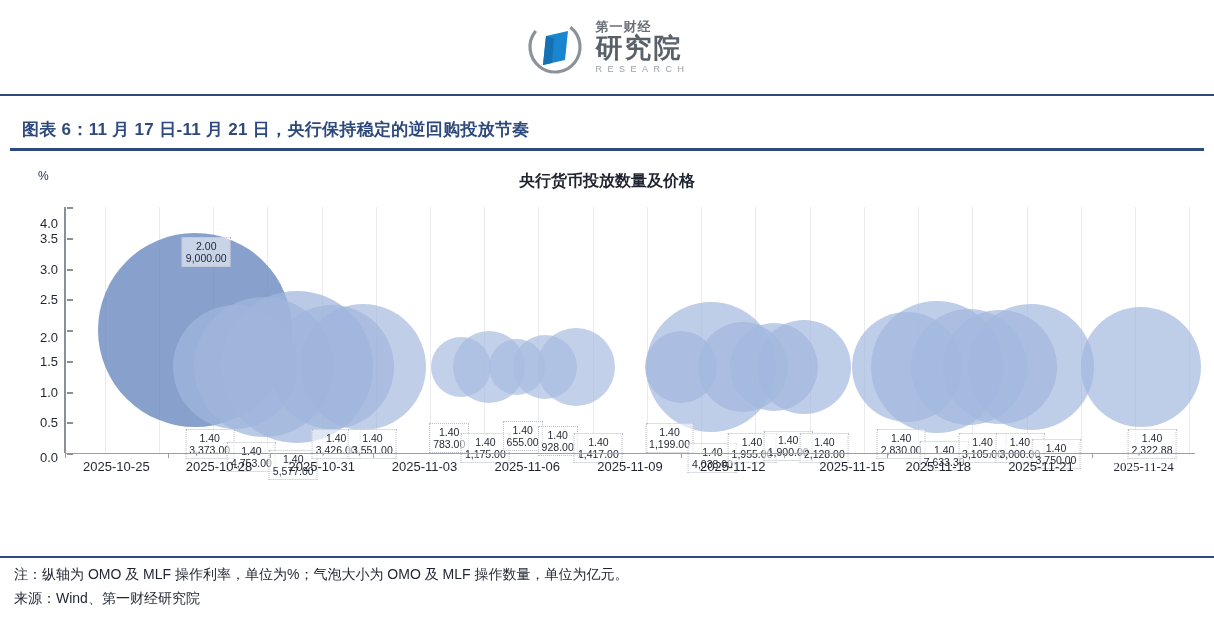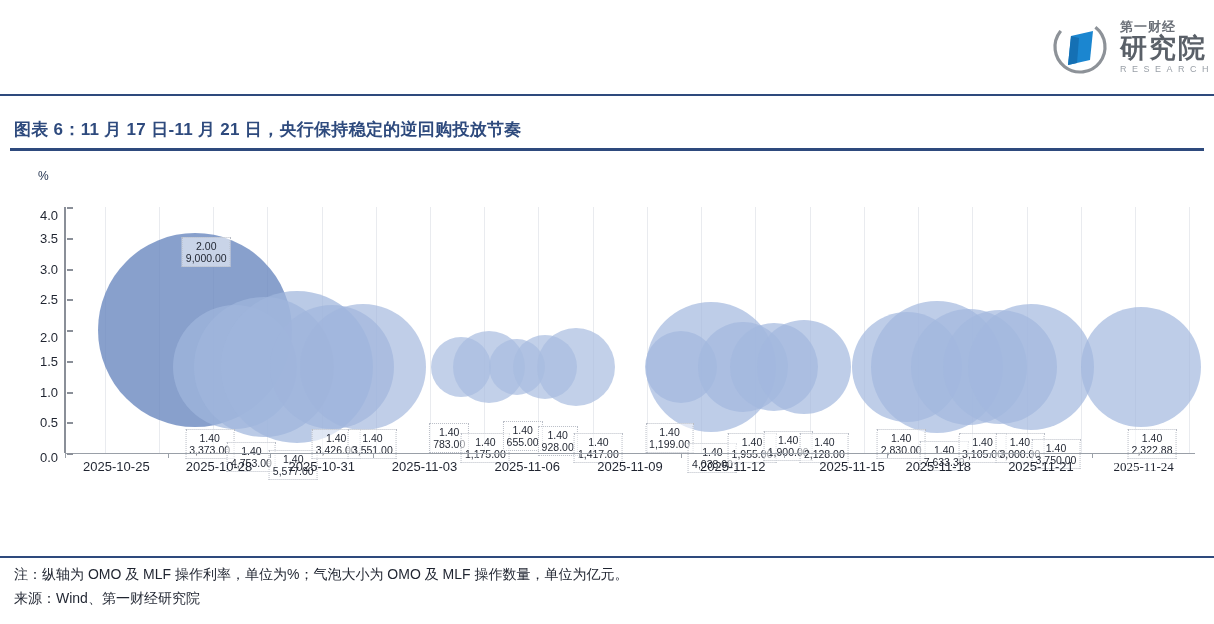--- a/index.html
+++ b/index.html
@@ -7,36 +7,36 @@
     width:1214px;height:624px;
     background:#ffffff;
     font-family:"Liberation Sans","DejaVu Sans",sans-serif;
     color:#1f2430;
     overflow:hidden;
     position:relative;
   }
   
   #header{
     position:absolute;left:0;top:0;width:1214px;height:94px;
-    display:flex;align-items:center;justify-content:flex-end;
+    display:flex;align-items:center;justify-content:center;
   }
   #logo{display:flex;align-items:center;gap:9px;}
   #logo-mark{position:relative;width:62px;height:62px;}
   #logo-text{display:flex;flex-direction:column;line-height:1;}
   #logo-top{font-size:13px;color:#6b7078;letter-spacing:1px;font-weight:bold;}
   #logo-mid{font-size:27px;color:#5a6068;letter-spacing:2px;font-weight:bold;margin-top:2px;}
   #logo-bot{font-size:9px;color:#9aa0a8;letter-spacing:5.5px;margin-top:3px;}
   #header-rule{
     position:absolute;left:0;top:94px;width:1214px;height:2px;background:#2e4a7d;
   }
   
   #fig-title-wrap{position:absolute;left:0;top:118px;width:1214px;}
   #fig-title{
     font-size:17px;font-weight:bold;color:#2e4a7d;
-    padding:0 0 7px 14px;letter-spacing:0.3px;
+    padding:0 0 7px 22px;letter-spacing:0.3px;
   }
   #title-rule{
     margin-left:10px;width:1194px;height:3px;background:#2e4a7d;
   }
   
   #chart{
     position:absolute;left:10px;top:165px;width:1194px;height:385px;
   }
   #unit-label{position:absolute;left:28px;top:4px;font-size:12px;color:#23334f;}
   #chart-title{
@@ -111,31 +111,32 @@
 </div>
 <div id="header-rule"></div>
 
 <div id="fig-title-wrap">
   <div id="fig-title">图表 6：11 月 17 日-11 月 21 日，央行保持稳定的逆回购投放节奏</div>
   <div id="title-rule"></div>
 </div>
 
 <div id="chart">
   <div id="unit-label">%</div>
+  <div id="chart-title">央行货币投放数量及价格</div>
 
   <div id="yticks">
       <div class="ytick" style="top: 250px;">0.0</div>
       <div class="ytick" style="top: 215.25px;">0.5</div>
       <div class="ytick" style="top: 184.5px;">1.0</div>
       <div class="ytick" style="top: 153.75px;">1.5</div>
       <div class="ytick" style="top: 130px; margin-left: 27px;">2.0</div>
       <div class="ytick" style="top: 92.25px;">2.5</div>
       <div class="ytick" style="top: 61.5px;">3.0</div>
       <div class="ytick" style="top: 30.75px;">3.5</div>
-      <div class="ytick" style="top: 8px; margin-left: 34px;">4.0</div>
+      <div class="ytick" style="top: 16px; margin-left: 34px;">4.0</div>
     </div>
   <div id="yaxis-line"></div>
   <div id="plot">
       <div class="gridline" style="left: 39.55px;"></div>
       <div class="gridline" style="left: 93.79px;"></div>
       <div class="gridline" style="left: 148.03px;"></div>
       <div class="gridline" style="left: 202.27px;"></div>
       <div class="gridline" style="left: 256.51px;"></div>
       <div class="gridline" style="left: 310.75px;"></div>
       <div class="gridline" style="left: 364.99px;"></div>

